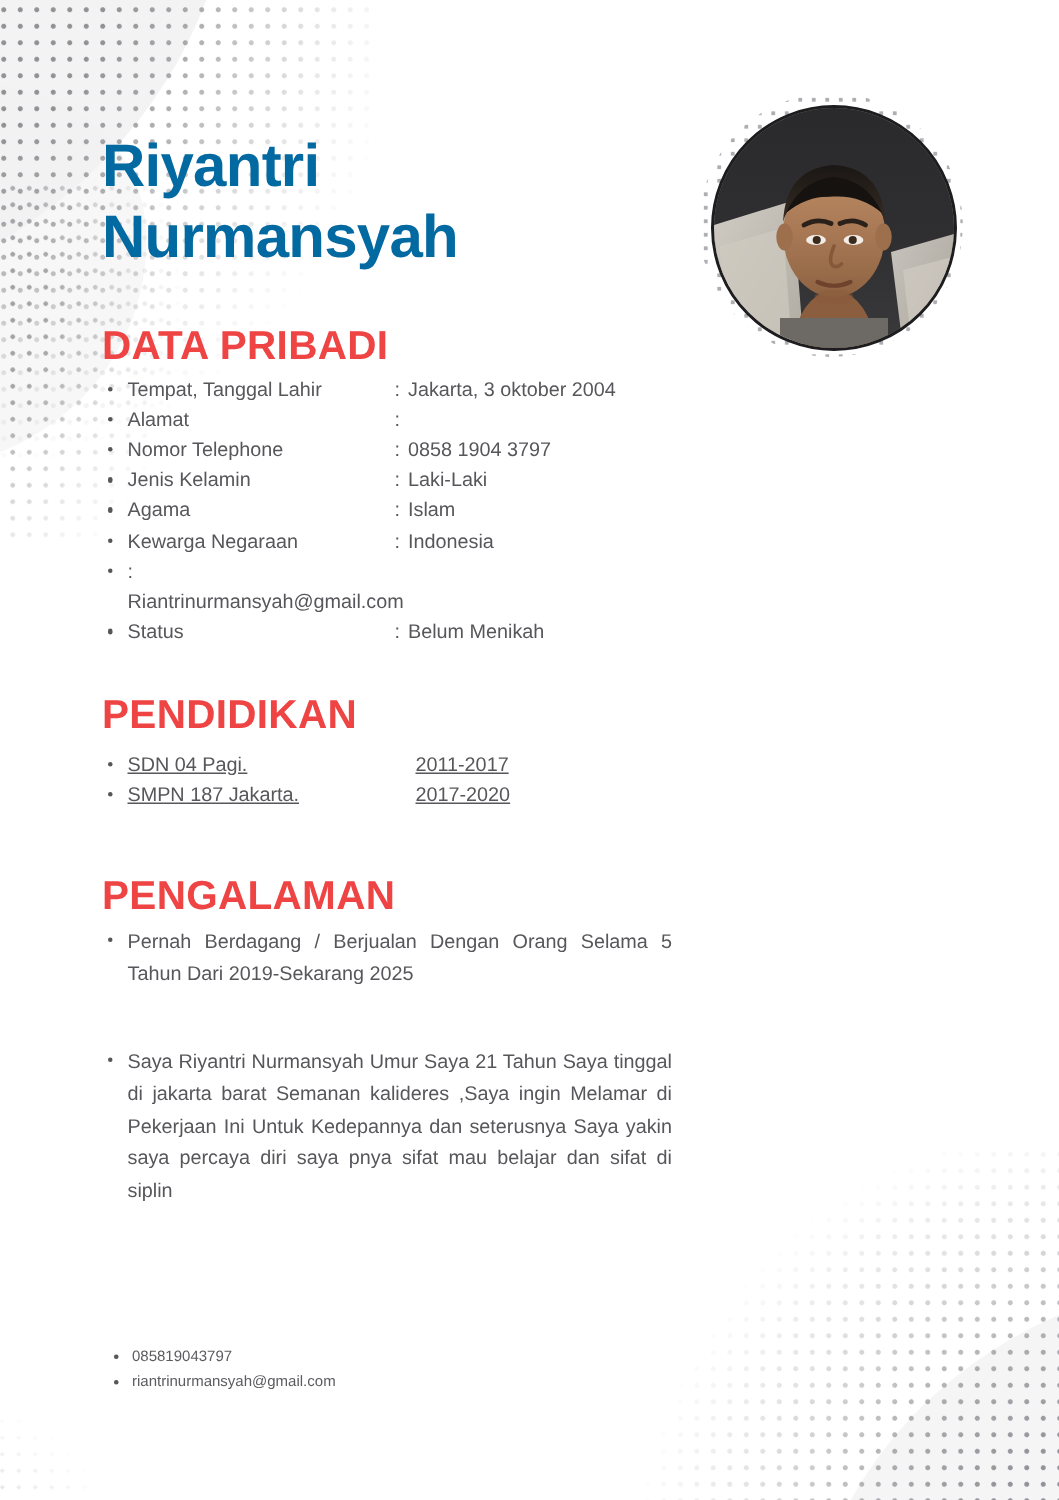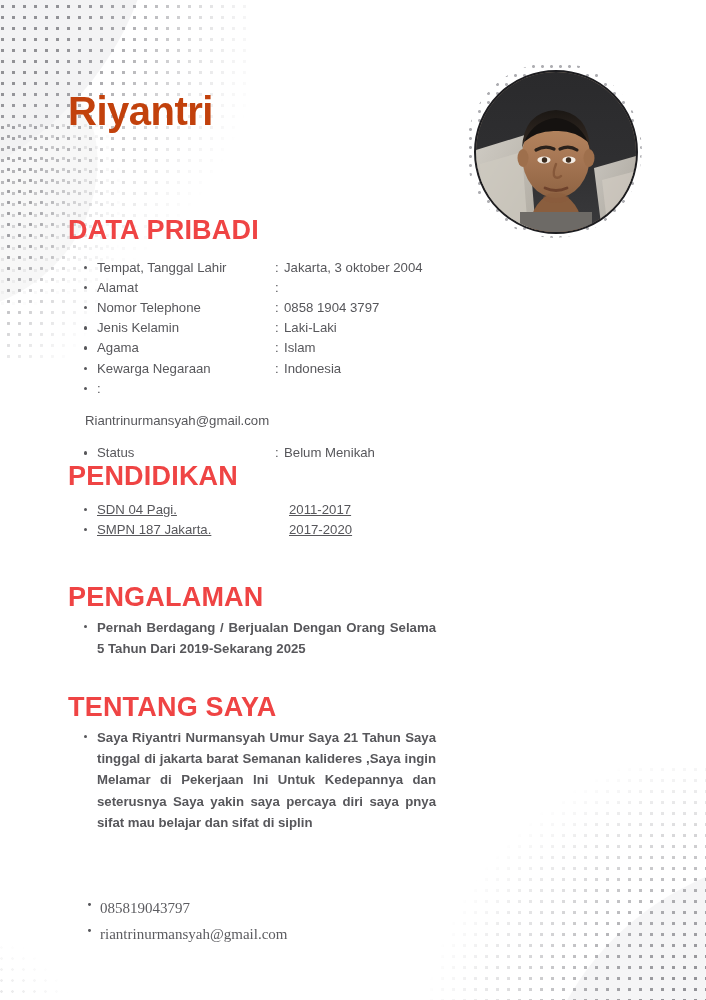--- a/index.html
+++ b/index.html
@@ -102,21 +102,21 @@
   .name-block {
     position: absolute;
     left: 68px;
     top: 88px;
     width: 400px;
   }
   .name-line {
     font-size: 40px;
     font-weight: 700;
     letter-spacing: -0.5px;
-    color: #c2410c;
+    color: #0369a1;
     line-height: 1.17;
     display: block;
   }
 
   
   .photo-wrap {
     position: absolute;
     left: 466px;
     top: 62px;
     width: 176px;
@@ -154,21 +154,21 @@
   h2.sec-title {
     margin: 0 0 4px 0;
     font-size: 27px;
     font-weight: 700;
     letter-spacing: 0.2px;
     color: #ef4444;
     line-height: 1.1;
   }
 
   ul.bullets {
-    margin: 12px;
+    margin: 0;
     padding: 0;
     list-style: none;
   }
   ul.bullets > li {
     position: relative;
     padding-left: 17px;
     font-size: 13.2px;
     color: #57575b;
     line-height: 1.53;
   }
@@ -197,31 +197,29 @@
 
   
   .edu-row { display: flex; text-decoration: underline; }
   .edu-school { width: 192px; flex: 0 0 192px; }
   .edu-years  { flex: 1 1 auto; }
 
   
   .just {
     text-align: justify;
     text-justify: inter-word;
-    font-weight: bold;
   }
   ul.bullets > li.just { line-height: 1.62; }
 
   
   ul.bullets.small > li {
-    font-size: 15px;
+    font-size: 10px;
     padding-left: 20px;
     line-height: 1.72;
     color: #5c5c60;
-    font-family: Liberation Serif, serif;
   }
   ul.bullets.small > li::before {
     left: 8px;
     top: 7px;
     width: 2.8px;
     height: 2.8px;
   }
 </style>
 </head>
 <body>
@@ -233,20 +231,21 @@
   <div class="swoosh swoosh-c"></div>
   <div class="dots dots-tl"></div>
   <div class="dots dots-tl2"></div>
   <div class="dots dots-br"></div>
   <div class="dots dots-bl"></div>
 
   <div class="content">
 
     <div class="name-block">
       <span class="name-line">Riyantri</span>
+      <span class="name-line">Nurmansyah</span>
     </div>
 
     <div class="photo-wrap">
       <div class="photo-dots"></div>
       <div class="photo-circle">
         <svg viewBox="0 0 160 160" preserveAspectRatio="xMidYMid slice">
           <defs>
             <linearGradient id="bgG" x1="0" y1="0" x2="0" y2="1">
               <stop offset="0%" stop-color="#2a2a2c"></stop>
               <stop offset="55%" stop-color="#2f2f31"></stop>
@@ -384,21 +383,20 @@
     </section>
 
     <section class="section" style="top:583px;">
       <h2 class="sec-title">PENGALAMAN</h2>
       <ul class="bullets" style="margin-top:4px;">
         <li class="just">Pernah Berdagang / Berjualan Dengan Orang Selama 5 Tahun Dari 2019-Sekarang 2025</li>
       </ul>
     </section>
 
     <section class="section" style="top:693px;">
-      <h2 class="sec-title">TENTANG SAYA</h2>
       <ul class="bullets" style="margin-top:4px;">
         <li class="just">Saya Riyantri Nurmansyah Umur Saya 21 Tahun Saya tinggal di jakarta barat Semanan kalideres ,Saya ingin Melamar di Pekerjaan Ini Untuk Kedepannya dan seterusnya Saya yakin saya percaya diri saya pnya sifat mau belajar dan sifat di siplin</li>
       </ul>
     </section>
 
     <section class="section" style="top:890px;">
       <ul class="bullets small" style="margin-top:6px;">
         <li>085819043797</li>
         <li>riantrinurmansyah@gmail.com</li>
       </ul>

